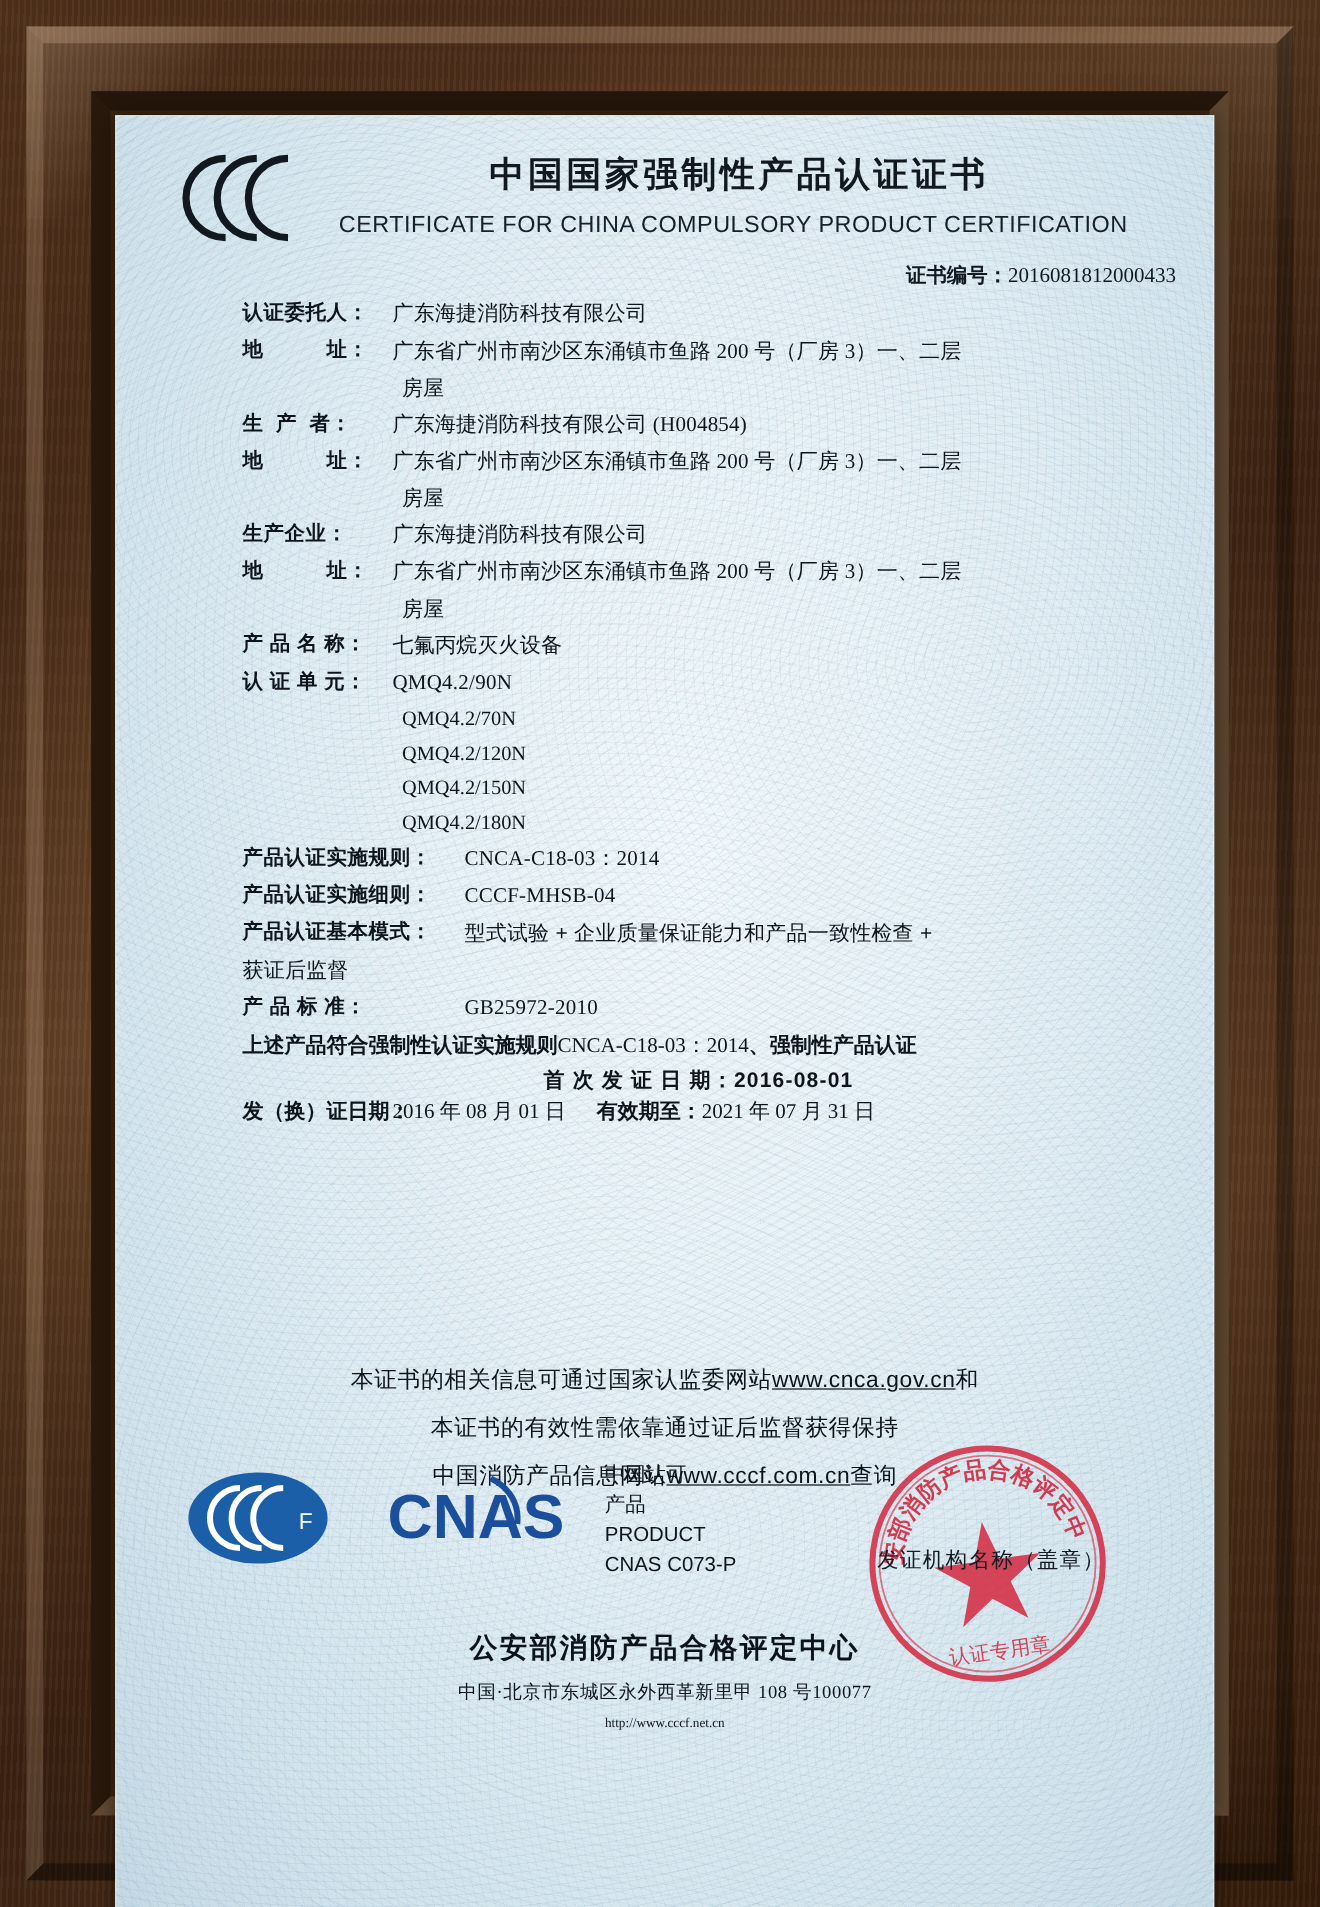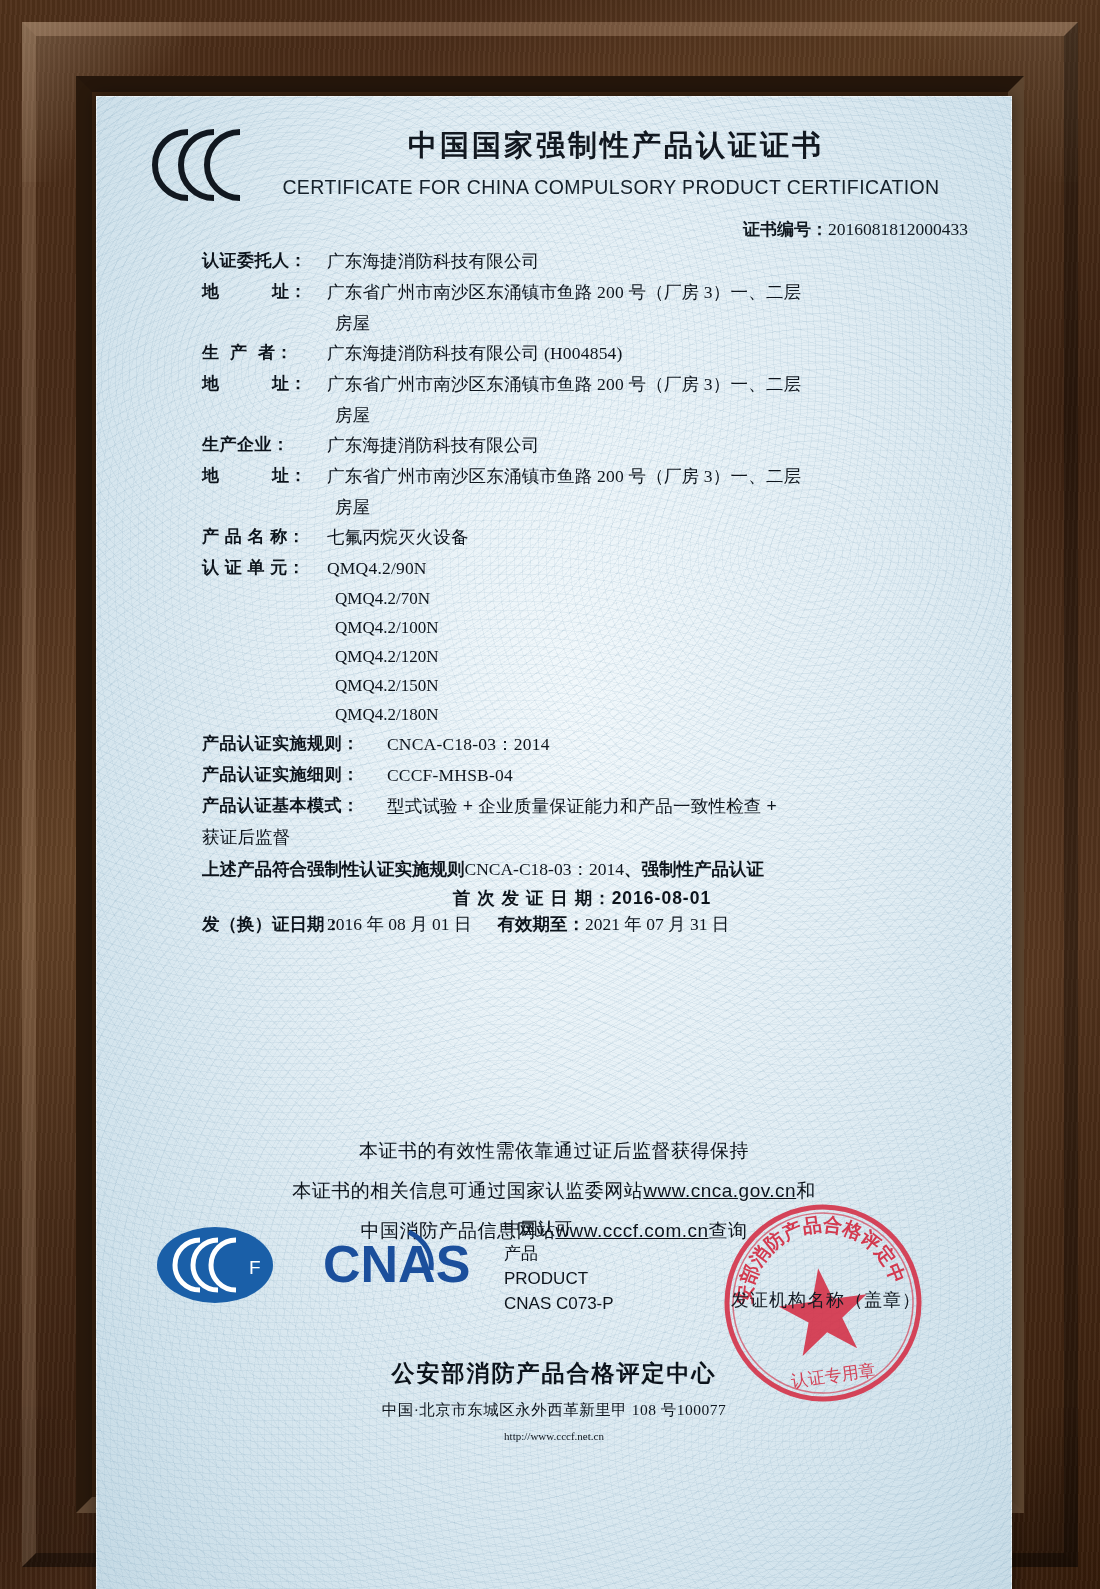--- a/index.html
+++ b/index.html
@@ -70,21 +70,21 @@
     position:absolute;left:160px;top:30px;width:720px;text-align:center;
     font-family:"Liberation Sans", sans-serif;font-weight:bold;
     font-size:29px;letter-spacing:3px;color:#121820;
   }
   .title-en{
     position:absolute;left:120px;top:80px;width:790px;text-align:center;
     font-family:"Liberation Sans", sans-serif;
     font-size:19.5px;letter-spacing:.4px;color:#15202a;
   }
   .cert-no{
-    position:absolute;right:44px;top:122px;
+    position:absolute;right:32px;top:122px;
     font-size:17.5px;color:#101820;
   }
   .cert-no b{font-family:"Liberation Sans",sans-serif;font-weight:bold;font-size:17px;}
   .cert-no span{font-family:"Liberation Serif",serif;}
 
   
   .fields{position:absolute;left:106px;top:150px;width:760px;color:#0d141c;}
   .row{display:flex;align-items:flex-start;margin-bottom:1px;line-height:30px;}
   .lbl{
     width:125px;flex:0 0 125px;
@@ -221,60 +221,63 @@
         <div class="lbl">产 品 名 称：</div>
         <div class="val">七氟丙烷灭火设备</div>
       </div>
 
       <div class="row">
         <div class="lbl">认 证 单 元：</div>
         <div class="val">QMQ4.2/90N</div>
       </div>
 
       <div class="sub">QMQ4.2/70N</div>
-      <div class="sub">QMQ4.2/100N</div>
       <div class="sub">QMQ4.2/120N</div>
       <div class="sub">QMQ4.2/150N</div>
       <div class="sub">QMQ4.2/180N</div>
 
       <div class="row">
         <div class="lbl" style="width:185px;flex:0 0 185px">产品认证实施规则：</div>
         <div class="val">CNCA-C18-03：2014</div>
       </div>
       <div class="row">
         <div class="lbl" style="width:185px;flex:0 0 185px">产品认证实施细则：</div>
         <div class="val">CCCF-MHSB-04</div>
       </div>
       <div class="row">
         <div class="lbl" style="width:185px;flex:0 0 185px">产品认证基本模式：</div>
         <div class="val sans" style="font-weight:normal">型式试验 + 企业质量保证能力和产品一致性检查 +</div>
       </div>
       <div class="row">
         <div class="val sans" style="margin-left:0">获证后监督</div>
+      </div>
+      <div class="row">
+        <div class="lbl" style="width:185px;flex:0 0 185px">产 品 标 准：</div>
+        <div class="val">GB25972-2010</div>
       </div>
 
       <div class="para">
         <span>上述产品符合强制性认证实施规则</span><span class="thin">CNCA-C18-03：2014</span><span>、强制性产品认证</span>
       </div>
 
       <div class="firstdate">首 次 发 证 日 期：2016-08-01</div>
 
       <div class="issue">
         <div class="lbl2">发（换）证日期：</div>
         <div style="font-family:'Liberation Serif',serif">2016 年 08 月 01 日</div>
         <div style="font-family:'Liberation Sans',sans-serif;font-weight:bold;margin-left:26px">有效期至：</div>
         <div style="font-family:'Liberation Serif',serif">2021 年 07 月 31 日</div>
       </div>
     </div>
 
     <div class="notes">
-      <div>本证书的有效性需依靠通过证后监督获得保持</div>
       <div>
         <span>本证书的相关信息可通过国家认监委网站</span><span class="u">www.cnca.gov.cn</span><span>和</span>
       </div>
+      <div>本证书的有效性需依靠通过证后监督获得保持</div>
       <div>
         <span>中国消防产品信息网站</span><span class="u">www.cccf.com.cn</span><span>查询</span>
       </div>
     </div>
 
     <div class="cccf-badge">
       <svg viewBox="0 0 118 78" width="118" height="78" aria-hidden="true">
         <ellipse cx="59" cy="39" rx="58" ry="38" fill="#1a5fa8"></ellipse>
         <g fill="none" stroke="#ffffff" stroke-width="5">
           <path d="M44 14 A25 25 0 1 0 44 64"></path>

